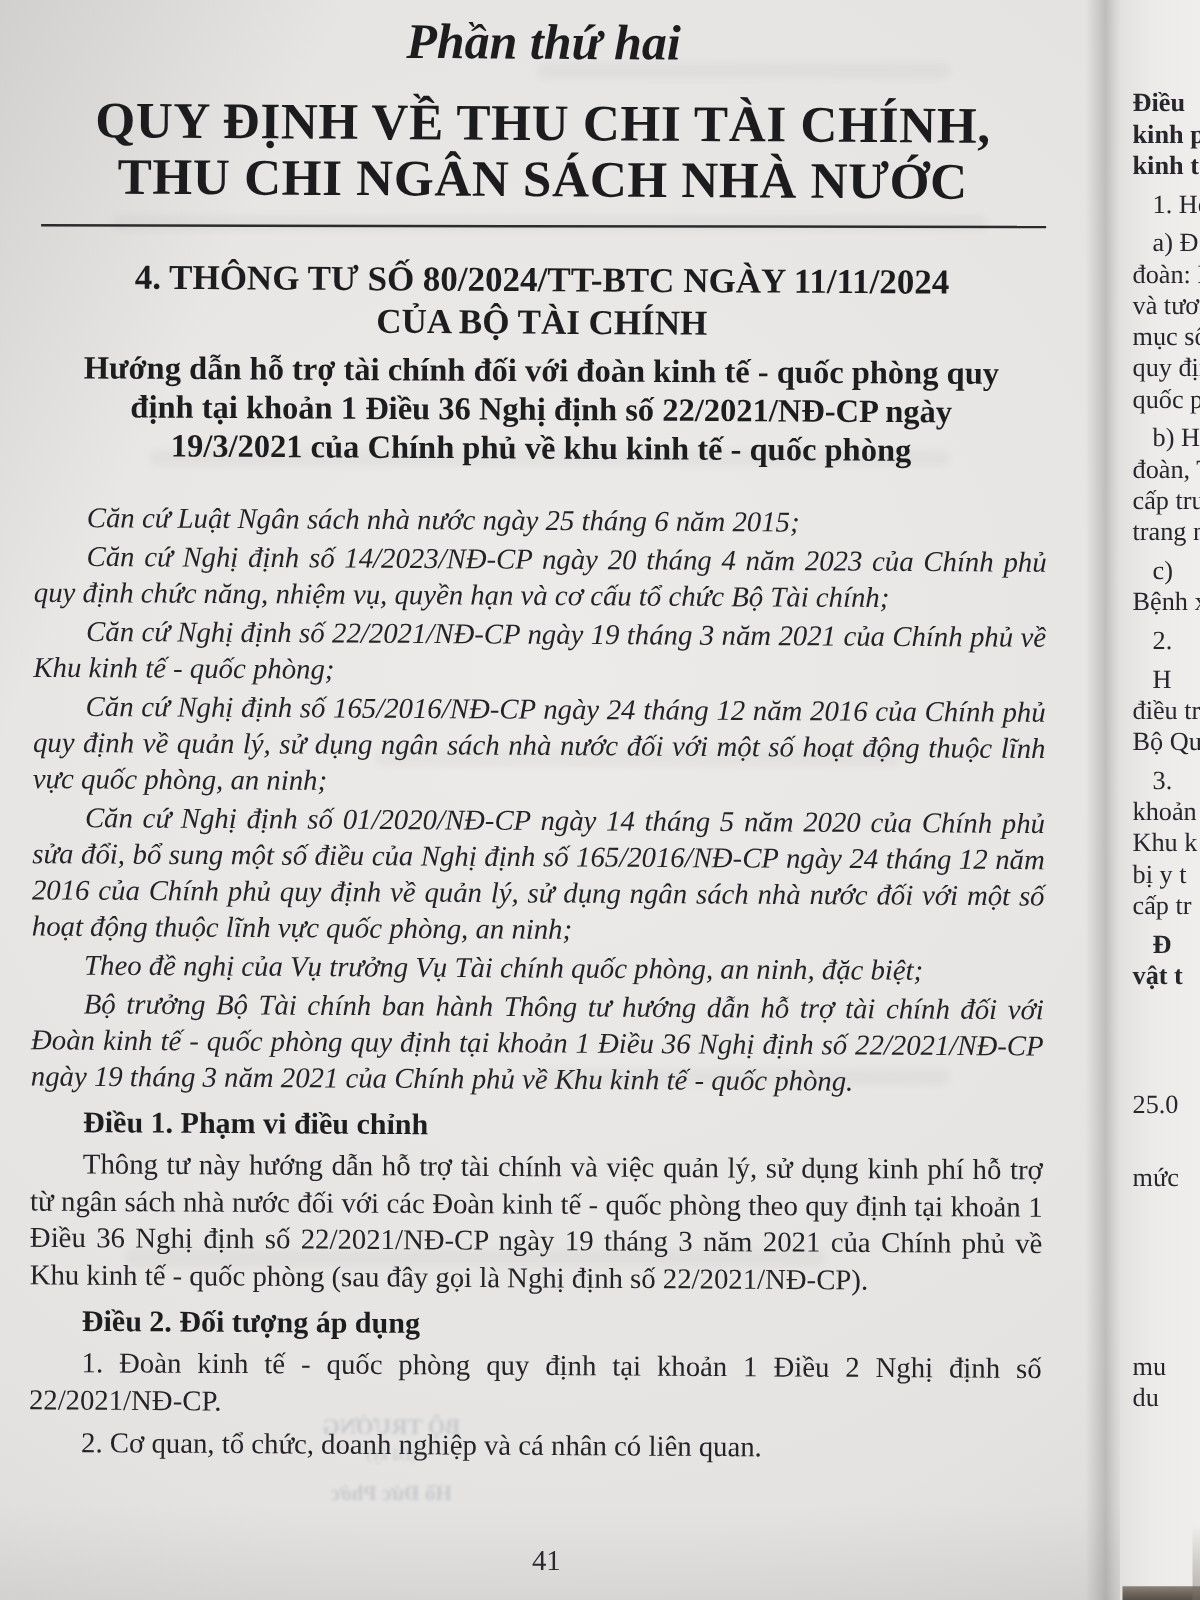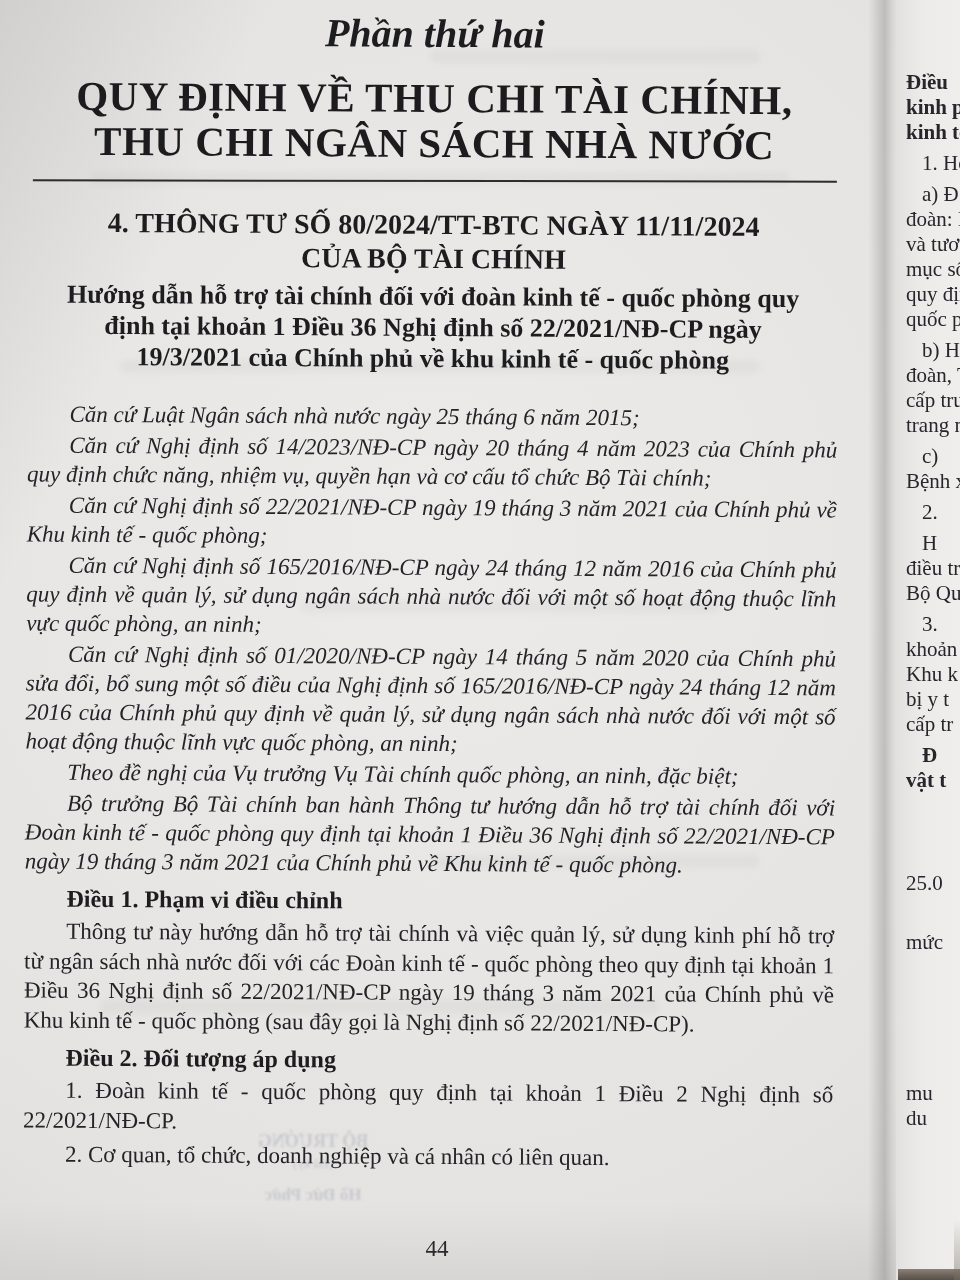--- a/index.html
+++ b/index.html
@@ -163,21 +163,21 @@
           <p>2. Cơ quan, tổ chức, doanh nghiệp và cá nhân có liên quan.</p>
         </div>
     </div>
 
     <div class="ghost-signature">
       <div class="l1">BỘ TRƯỞNG</div>
       <div class="l2">(Đã ký)</div>
       <div class="l3">Hồ Đức Phớc</div>
     </div>
 
-    <div class="page-number">44</div>
+    <div class="page-number">41</div>
   </div>
 
   <div class="gutter"></div>
 
   <div class="right-page" id="adjacent">
       <div class="frag b" style="top: 70px;">Điều</div>
       <div class="frag b" style="top: 95px;">kinh phí</div>
       <div class="frag b" style="top: 120px;">kinh tế -</div>
       <div class="frag ind" style="top: 151px;">1. Hỗ</div>
       <div class="frag ind" style="top: 182px;">a) Đ</div>

